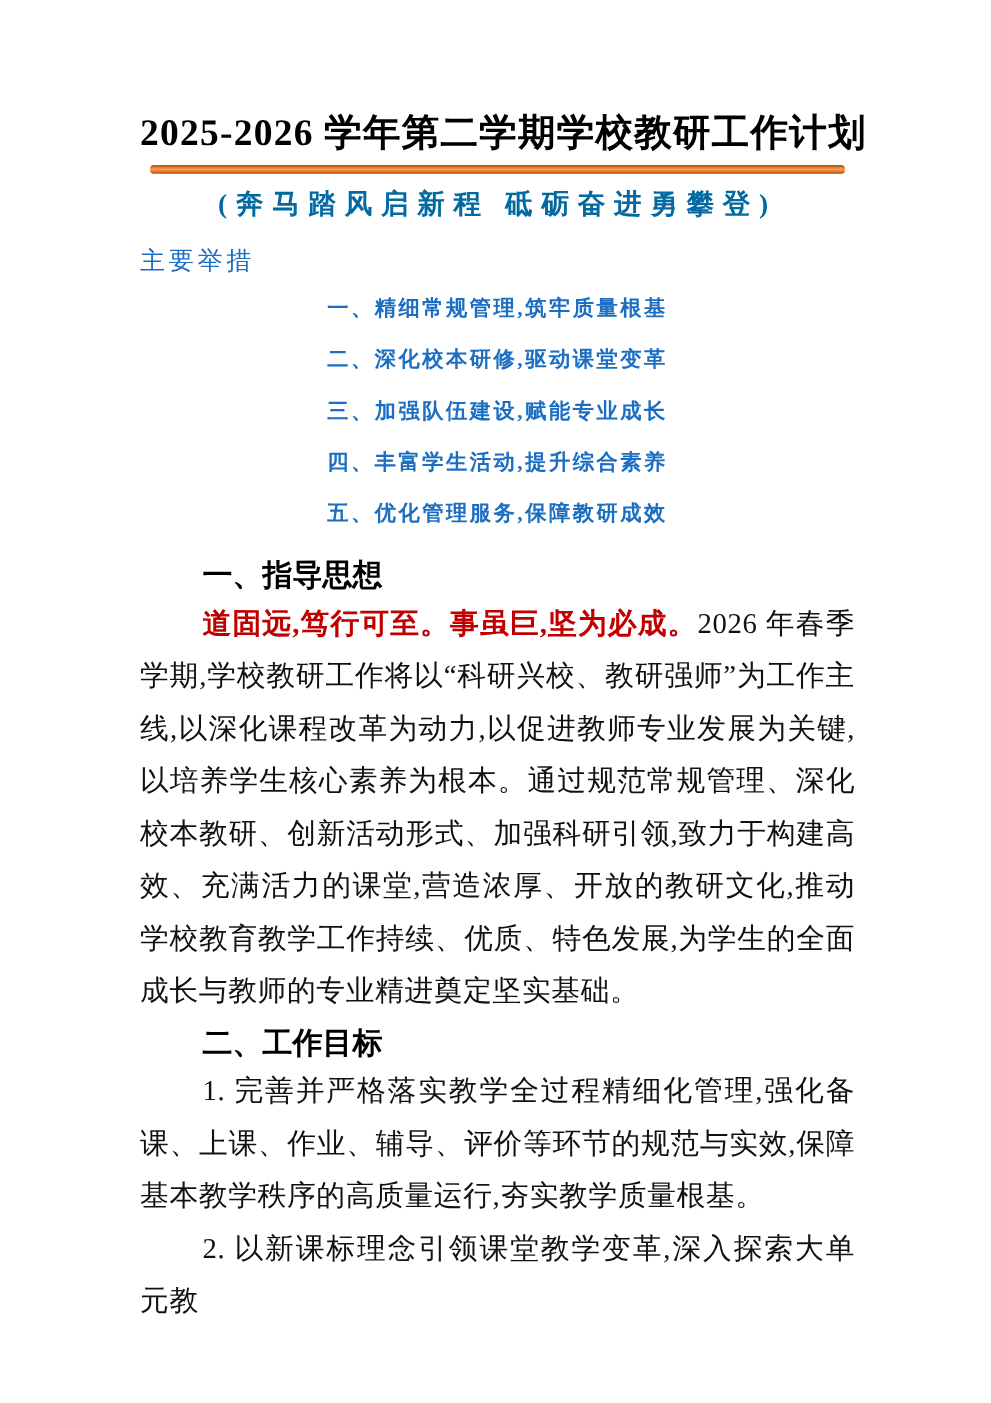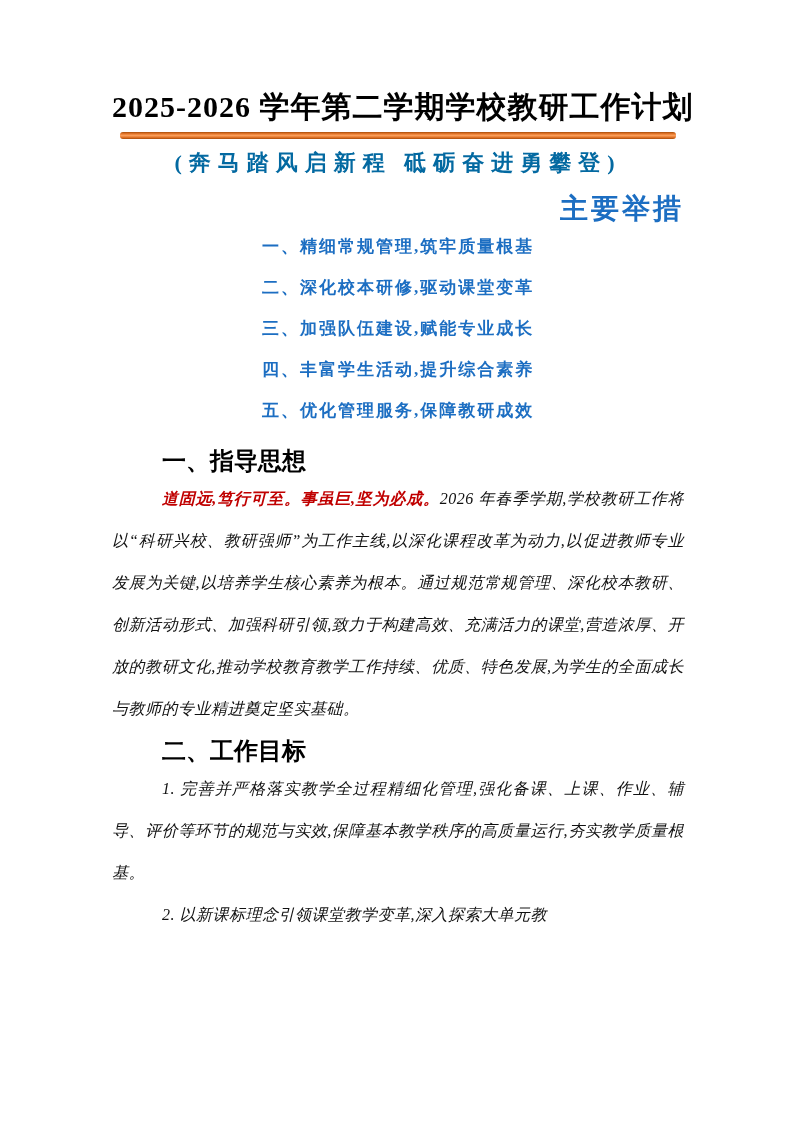--- a/index.html
+++ b/index.html
@@ -49,24 +49,24 @@
     text-align: center;
     font-size: 22px;
     line-height: 30px;
     letter-spacing: 7px;
     font-weight: 600;
     color: #0369a1;
     white-space: nowrap;
   }
   .measures-heading {
     margin-top: 16px;
-    text-align: right;
-    font-size: 28px;
+    text-align: left;
+    font-size: 20px;
     line-height: 30px;
-    font-weight: bold;
+    font-weight: normal;
     letter-spacing: 3px;
     color: var(--blue);
   }
   .measures-list { margin-top: 2px; }
   .measure-item {
     text-align: center;
     font-size: 17px;
     line-height: 41px;
     font-weight: bold;
     letter-spacing: 2px;
@@ -77,28 +77,27 @@
     margin-top: 13px;
     padding-left: 50px;
     font-family: "Liberation Sans", sans-serif;
     font-size: 24px;
     line-height: 34px;
     font-weight: bold;
     color: #000;
   }
   .section-heading.second { margin-top: 4px; }
   .para {
-    font-size: 16px;
+    font-size: 23px;
     line-height: 42px;
     text-align: justify;
     text-justify: inter-ideograph;
     text-indent: 50px;
     letter-spacing: 0.5px;
     color: var(--ink);
-    font-style: italic;
   }
   .lead-red {
     color: var(--red);
     font-weight: bold;
   }
 </style>
 </head>
 <body>
 
 <div class="page">

